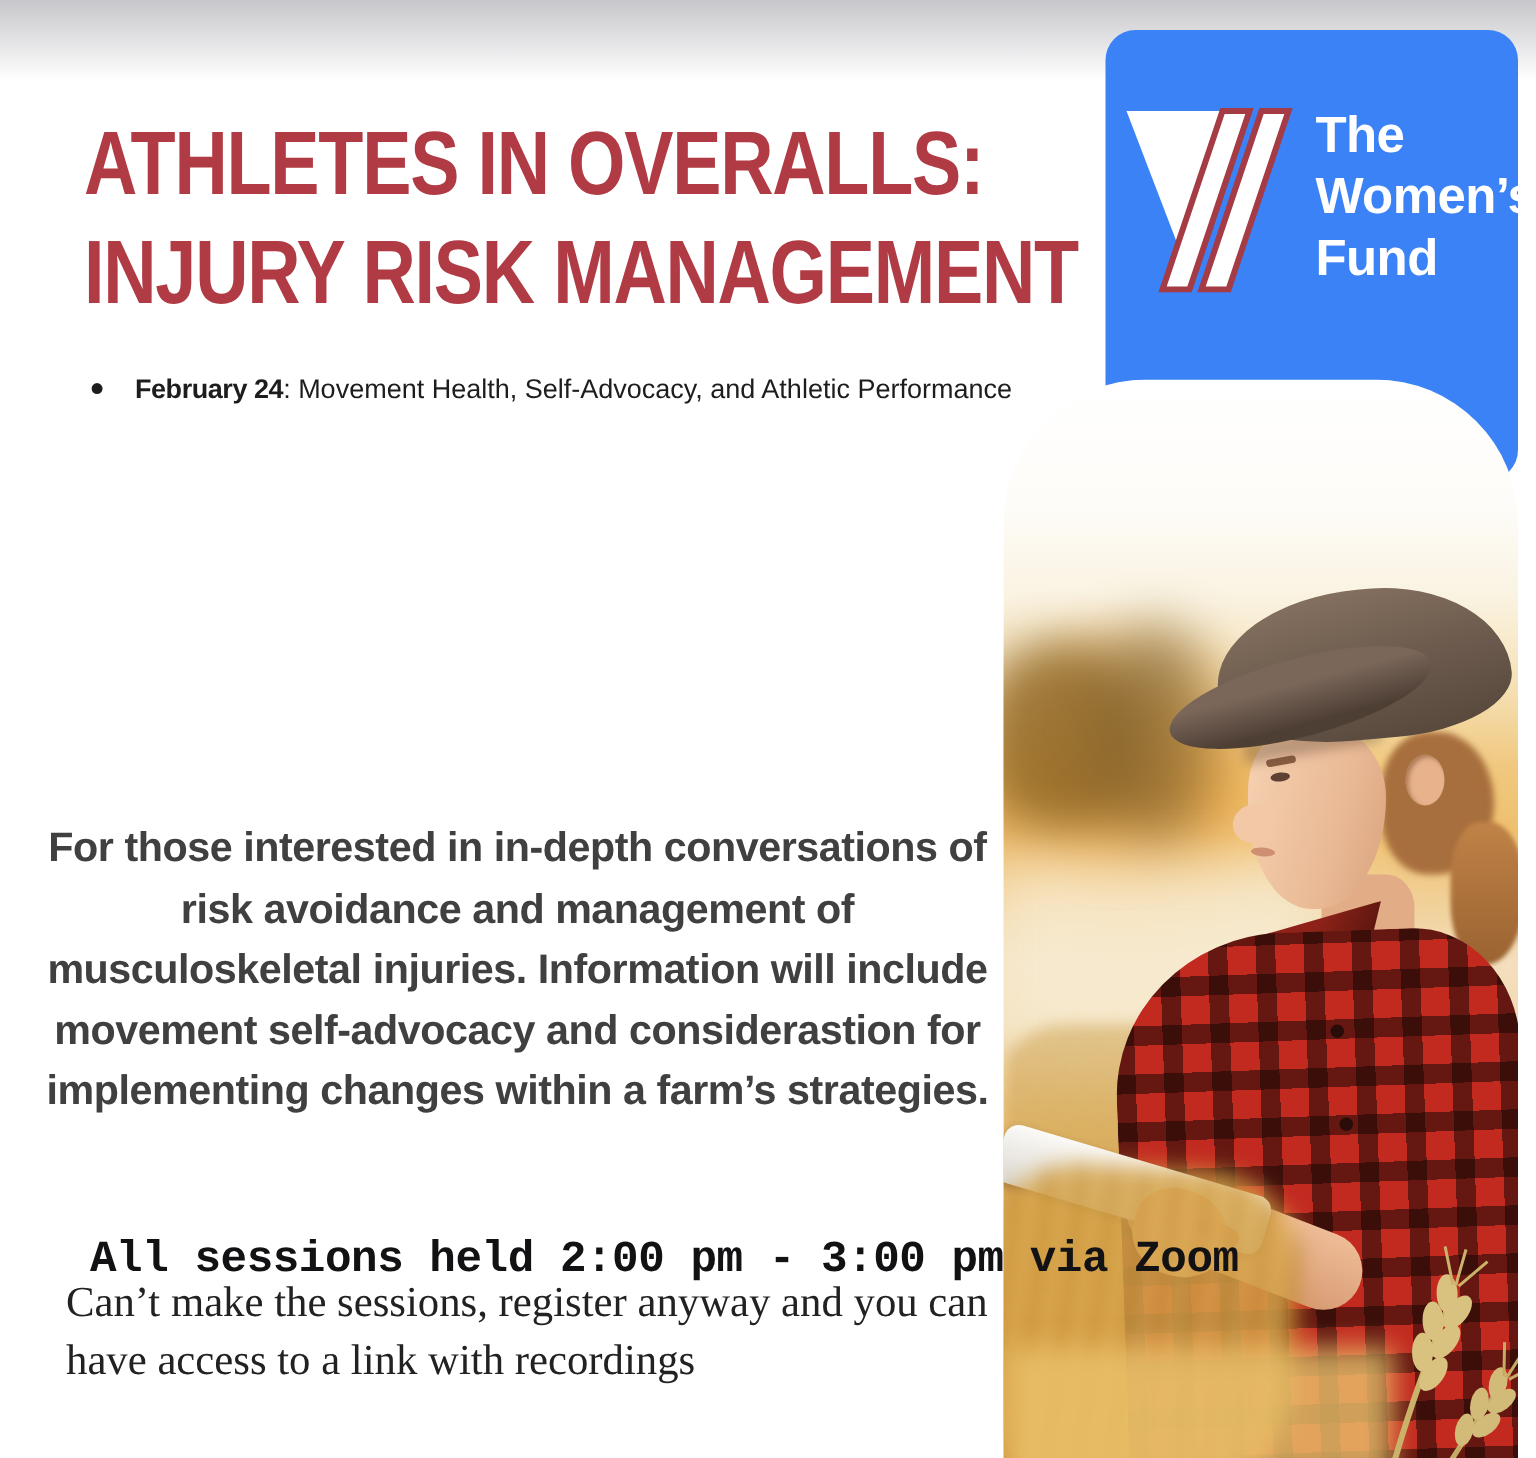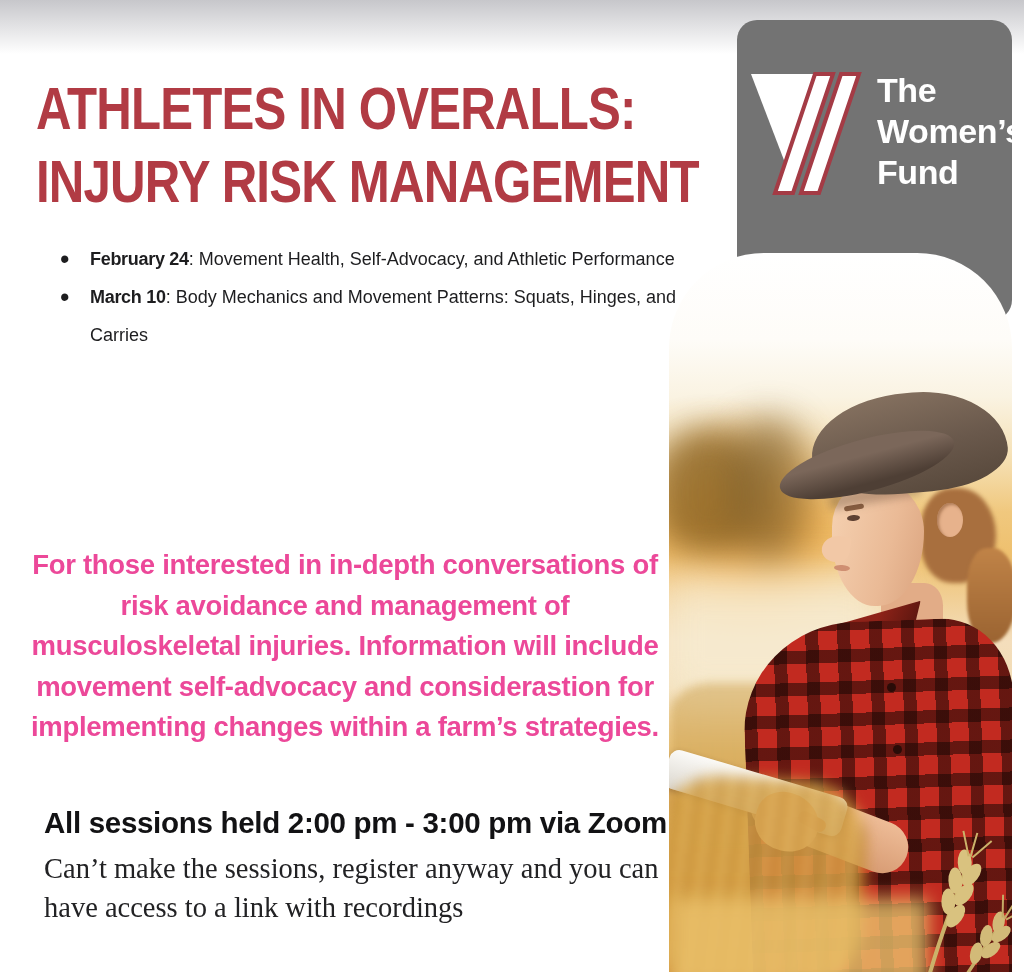--- a/index.html
+++ b/index.html
@@ -9,41 +9,41 @@
     font-family:"Liberation Sans", sans-serif;
     -webkit-font-smoothing:antialiased;
   }
   .abs{position:absolute;}
 
   
   .top-shade{left:0;top:0;width:1024px;height:54px;
     background:linear-gradient(180deg,#c7c7cb 0%,rgba(255,255,255,0) 100%);z-index:0;}
 
   
-  .title{left:36px;top:72px;z-index:3;color:#b13b44;}
+  .title{left:56px;top:72px;z-index:3;color:#b13b44;}
   .title .tline{display:block;white-space:nowrap;font-weight:700;font-size:60px;
     line-height:73px;letter-spacing:-1px;transform:scaleX(.82);transform-origin:left top;}
 
   ul.sessions{left:44px;top:240px;margin:0;padding:0;z-index:3;position:absolute;}
   ul.sessions li{list-style:none;position:relative;padding-left:46px;width:600px;
     font-size:18px;line-height:38px;color:#1d1d1f;}
   ul.sessions li::before{content:"•";position:absolute;left:16px;top:0;
     font-size:27px;color:#1d1d1f;}
   ul.sessions li .b{font-weight:700;letter-spacing:-0.3px;}
 
   .desc{left:28px;top:545px;width:634px;text-align:center;font-weight:700;
-    font-size:27.5px;line-height:40.5px;color:#ec4899;letter-spacing:-0.3px;z-index:3;}
+    font-size:27.5px;line-height:40.5px;color:#404040;letter-spacing:-0.3px;z-index:3;}
 
   .sched-bold{left:44px;top:806px;font-weight:700;font-size:29.5px;color:#121214;
     letter-spacing:-0.3px;z-index:3;white-space:nowrap;}
   .sched-note{left:44px;top:849px;width:645px;font-size:28.5px;line-height:39px;
     color:#222224;z-index:3;}
 
   
-  .brand-panel{left:737px;top:20px;width:275px;height:300px;background:#737373;
+  .brand-panel{left:737px;top:20px;width:275px;height:300px;background:#3b82f6;
     border-radius:20px;z-index:1;}
   .brand-text{position:absolute;left:140px;top:50px;color:#ffffff;font-weight:700;
     font-size:34px;line-height:41px;letter-spacing:-0.4px;}
   .wmark{position:absolute;left:12px;top:52px;}
 
   
   .photo{left:669px;top:253px;width:343px;height:719px;z-index:2;overflow:hidden;
     border-radius:95px 95px 0 0;}
   .photo > div{position:absolute;}
   .p-sky{inset:0;background:linear-gradient(180deg,
@@ -126,26 +126,25 @@
 
 <div class="abs top-shade"></div>
 
 <h1 class="abs title" style="margin:0;">
   <span class="tline">ATHLETES IN OVERALLS:</span>
   <span class="tline">INJURY RISK MANAGEMENT</span>
 </h1>
 
 <ul class="sessions">
   <li><span class="b">February 24</span><span>: Movement Health, Self-Advocacy, and Athletic Performance</span></li>
-  <li><span class="b">March 10</span><span>: Body Mechanics and Movement Patterns: Squats, Hinges, and Carries</span></li>
 </ul>
 
 <p class="abs desc" style="margin:0;">For those interested in in-depth conversations of risk avoidance and management of musculoskeletal injuries. Information will include movement self-advocacy and considerastion for implementing changes within a farm’s strategies.</p>
 
-<p class="abs sched-bold" style="margin:0;">All sessions held 2:00 pm - 3:00 pm via Zoom</p>
+<p class="abs sched-bold" style="margin:16px;font-family:Liberation Mono, monospace;">All sessions held 2:00 pm - 3:00 pm via Zoom</p>
 <p class="abs sched-note" style="margin:0;font-family:Liberation Serif, serif;">Can’t make the sessions, register anyway and you can have access to a link with recordings</p>
 
 <div class="abs brand-panel">
   <svg class="wmark" width="118" height="123" viewBox="0 0 118 123" xmlns="http://www.w3.org/2000/svg">
     <polygon points="2,2 72,2 38,96" fill="#ffffff"></polygon>
     <polygon points="66,2 84,2 44,121 26,121" fill="#ffffff" stroke="#a43b45" stroke-width="4"></polygon>
     <polygon points="92,2 110,2 70,121 52,121" fill="#ffffff" stroke="#a43b45" stroke-width="4"></polygon>
   </svg>
   <div class="brand-text">
     <div>The</div>

